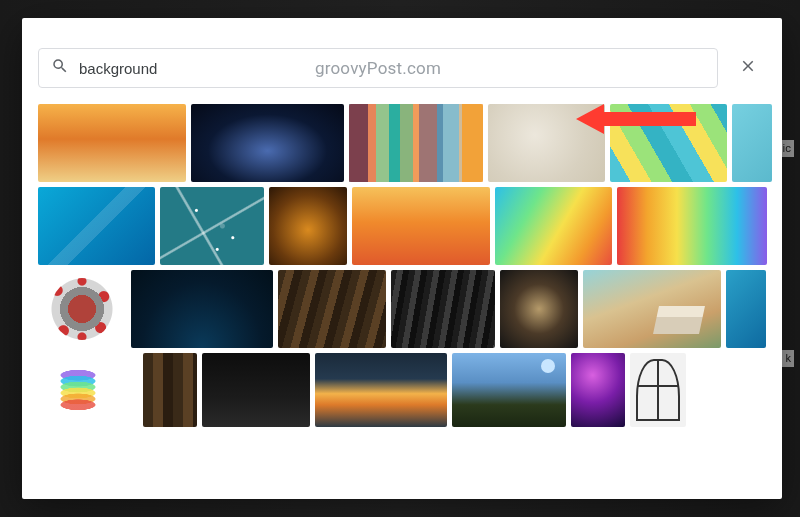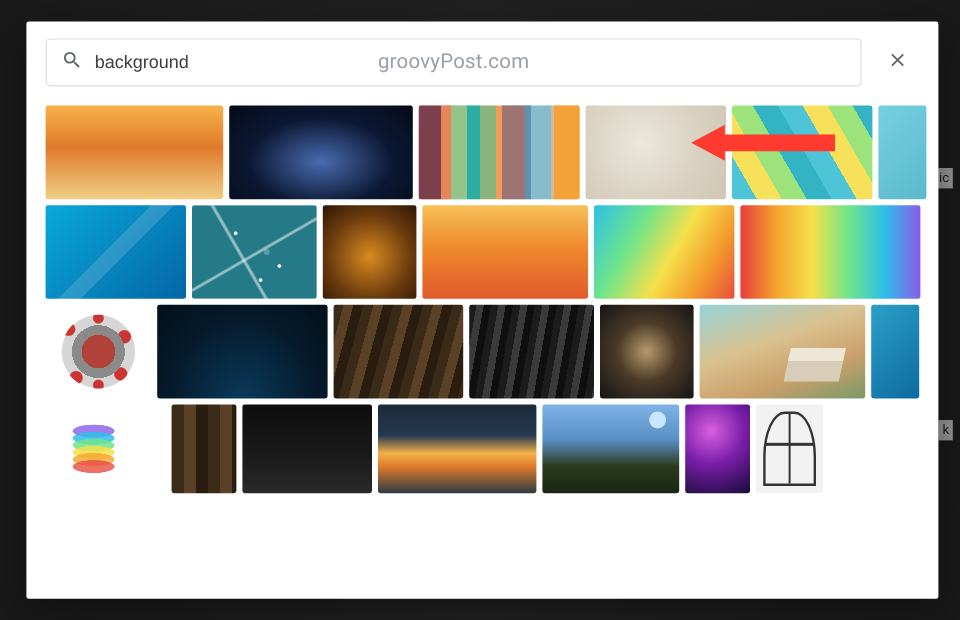--- a/index.html
+++ b/index.html
@@ -25,20 +25,21 @@
     border-radius: 2px;
     box-shadow: 0 10px 40px rgba(0,0,0,.45);
     display: flex;
     flex-direction: column;
     overflow: hidden;
   }
   .search-row {
     display:flex; align-items:center; gap:8px;
     padding: 14px 16px 6px 16px;
     position: relative;
+    margin-top: 16px;
   }
   .search-box {
     flex: 1;
     display:flex; align-items:center;
     border: 1px solid #dadce0;
     border-radius: 4px;
     height: 40px;
     padding: 0 12px;
     gap: 10px;
     position: relative;

